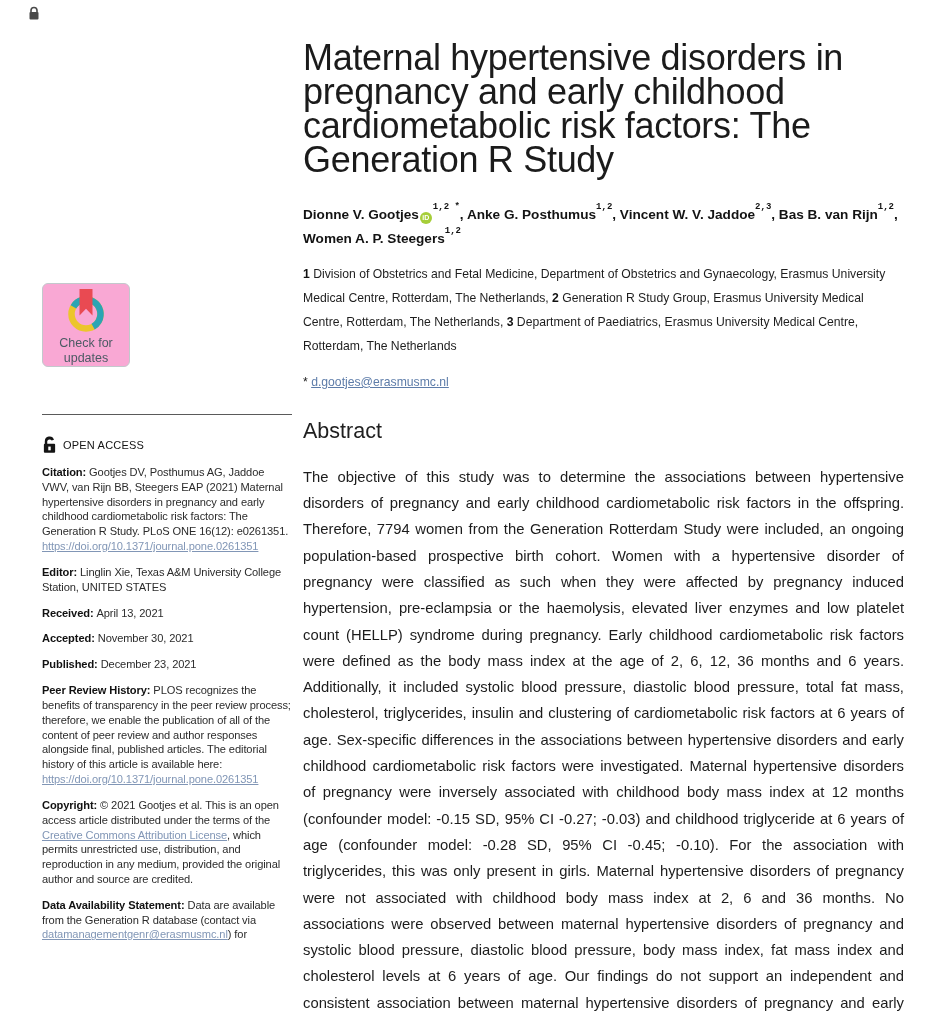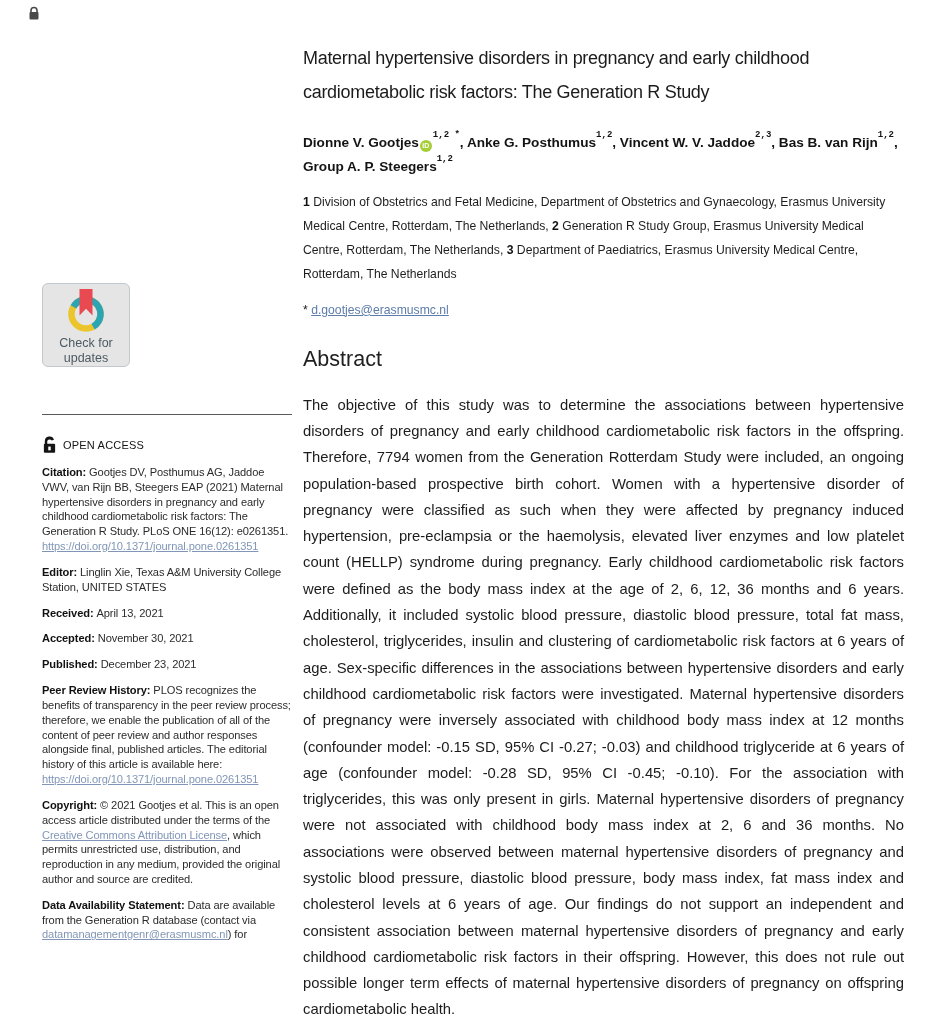--- a/index.html
+++ b/index.html
@@ -2,35 +2,35 @@
 <html><head>
 <meta charset="utf-8">
 <style>
   html,body{margin:0;padding:0;background:#fff;}
   .page{position:relative;width:945px;height:1018px;background:#ffffff;overflow:hidden;
         font-family:"Liberation Sans",sans-serif;color:#1e1e1e;}
   
   .mini-lock{position:absolute;left:28px;top:6px;width:12px;height:15px;}
   
   .sidebar{position:absolute;left:42px;top:283px;width:250px;}
-  .badge{width:88px;height:84px;background:#e5e5e5;border:1px solid #c3c8cc;border-radius:6px;
+  .badge{width:88px;height:84px;background:#f9a8d4;border:1px solid #c3c8cc;border-radius:6px;
          display:flex;flex-direction:column;align-items:center;padding-top:5px;box-sizing:border-box;cursor:pointer;}
   .badge-text{font-size:12.5px;line-height:15px;color:#4c5a64;text-align:center;margin-top:1px;}
   .side-divider{border:none;border-top:1px solid #5a5a5a;margin:47px 0 0 0;width:250px;}
   .oa-row{display:flex;align-items:center;margin-top:20px;}
   .oa-row svg{margin-right:6px;}
   .oa-label{font-size:11px;letter-spacing:0.2px;color:#141414;}
   .side-block{font-size:11.1px;line-height:14.8px;color:#2b2b2b;margin-top:11px;letter-spacing:-0.1px;}
   .side-block b{color:#111;}
   .side-link{color:#8196b6;text-decoration:underline;}
   .side-link.nowrap{white-space:nowrap;}
   
   .main{position:absolute;left:303px;top:28px;width:601px;}
   .kicker{font-size:11.5px;letter-spacing:0.6px;color:#1a1a1a;}
-  .title{font-size:18px;line-height:34px;letter-spacing:-0.3px;color:#1b1b1b;font-weight:400;margin-top:13px;}
+  .title{font-size:36px;line-height:34px;letter-spacing:-0.3px;color:#1b1b1b;font-weight:400;margin-top:13px;}
   .authors{font-size:13.6px;font-weight:700;line-height:20px;color:#131313;margin-top:20px;}
   .authors sup{font-size:9px;position:relative;top:-4px;font-weight:700;font-family:Liberation Mono, monospace;}
   .orcid{display:inline-block;width:12px;height:12px;border-radius:50%;background:#a6ce39;color:#fff;
          font-size:7px;font-weight:700;text-align:center;line-height:12px;vertical-align:-1px;margin:0 1px;}
   .affil{font-size:12.2px;line-height:24px;color:#1e1e1e;margin-top:13px;}
   .affil b{color:#111;}
   .email-line{font-size:12.2px;margin-top:17px;color:#222;}
   .email-link{color:#5d7ca9;text-decoration:underline;margin-top:28px;}
   .abstract-h{font-size:21.5px;font-weight:400;color:#202020;margin-top:30px;}
   .abstract-p{font-size:14.8px;line-height:26.3px;color:#1c1c1c;margin-top:20px;text-align:justify;}
@@ -86,21 +86,21 @@
 
     <p class="side-block"><b>Data Availability Statement: </b><span>Data are available from the Generation R database (contact via </span><a class="side-link" href="#">datamanagementgenr@erasmusmc.nl</a><span>) for</span></p>
 
   </div>
 
   <div class="main">
 
 
     <h1 class="title">Maternal hypertensive disorders in pregnancy and early childhood cardiometabolic risk factors: The Generation R Study</h1>
 
-    <p class="authors"><span>Dionne V. Gootjes</span><span class="orcid">iD</span><sup>1,2 *</sup><span>, </span><span>Anke G. Posthumus</span><sup>1,2</sup><span>, </span><span>Vincent W. V. Jaddoe</span><sup>2,3</sup><span>, </span><span>Bas B. van Rijn</span><sup>1,2</sup><span>, </span><span>Group A. P. Steegers</span><sup>1,2</sup></p>
+    <p class="authors"><span>Dionne V. Gootjes</span><span class="orcid">iD</span><sup>1,2 *</sup><span>, </span><span>Anke G. Posthumus</span><sup>1,2</sup><span>, </span><span>Vincent W. V. Jaddoe</span><sup>2,3</sup><span>, </span><span>Bas B. van Rijn</span><sup>1,2</sup><span>, </span><span>Women A. P. Steegers</span><sup>1,2</sup></p>
 
     <p class="affil"><b>1</b><span> Division of Obstetrics and Fetal Medicine, Department of Obstetrics and Gynaecology, Erasmus University Medical Centre, Rotterdam, The Netherlands, </span><b>2</b><span> Generation R Study Group, Erasmus University Medical Centre, Rotterdam, The Netherlands, </span><b>3</b><span> Department of Paediatrics, Erasmus University Medical Centre, Rotterdam, The Netherlands</span></p>
 
     <p class="email-line"><span>* </span><a class="email-link" href="#">d.gootjes@erasmusmc.nl</a></p>
 
     <h2 class="abstract-h">Abstract</h2>
 
     <p class="abstract-p">The objective of this study was to determine the associations between hypertensive disorders of pregnancy and early childhood cardiometabolic risk factors in the offspring. Therefore, 7794 women from the Generation Rotterdam Study were included, an ongoing population-based prospective birth cohort. Women with a hypertensive disorder of pregnancy were classified as such when they were affected by pregnancy induced hypertension, pre-eclampsia or the haemolysis, elevated liver enzymes and low platelet count (HELLP) syndrome during pregnancy. Early childhood cardiometabolic risk factors were defined as the body mass index at the age of 2, 6, 12, 36 months and 6 years. Additionally, it included systolic blood pressure, diastolic blood pressure, total fat mass, cholesterol, triglycerides, insulin and clustering of cardiometabolic risk factors at 6 years of age. Sex-specific differences in the associations between hypertensive disorders and early childhood cardiometabolic risk factors were investigated. Maternal hypertensive disorders of pregnancy were inversely associated with childhood body mass index at 12 months (confounder model: -0.15 SD, 95% CI -0.27; -0.03) and childhood triglyceride at 6 years of age (confounder model: -0.28 SD, 95% CI -0.45; -0.10). For the association with triglycerides, this was only present in girls. Maternal hypertensive disorders of pregnancy were not associated with childhood body mass index at 2, 6 and 36 months. No associations were observed between maternal hypertensive disorders of pregnancy and systolic blood pressure, diastolic blood pressure, body mass index, fat mass index and cholesterol levels at 6 years of age. Our findings do not support an independent and consistent association between maternal hypertensive disorders of pregnancy and early childhood cardiometabolic risk factors in their offspring. However, this does not rule out possible longer term effects of maternal hypertensive disorders of pregnancy on offspring cardiometabolic health.</p>
 
   </div>

